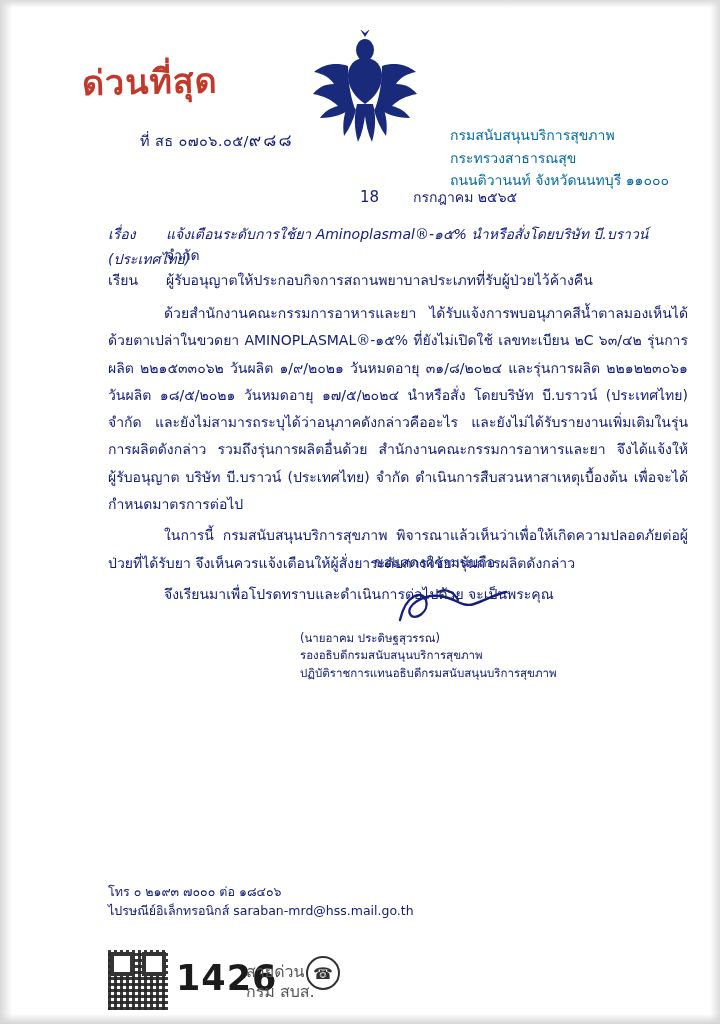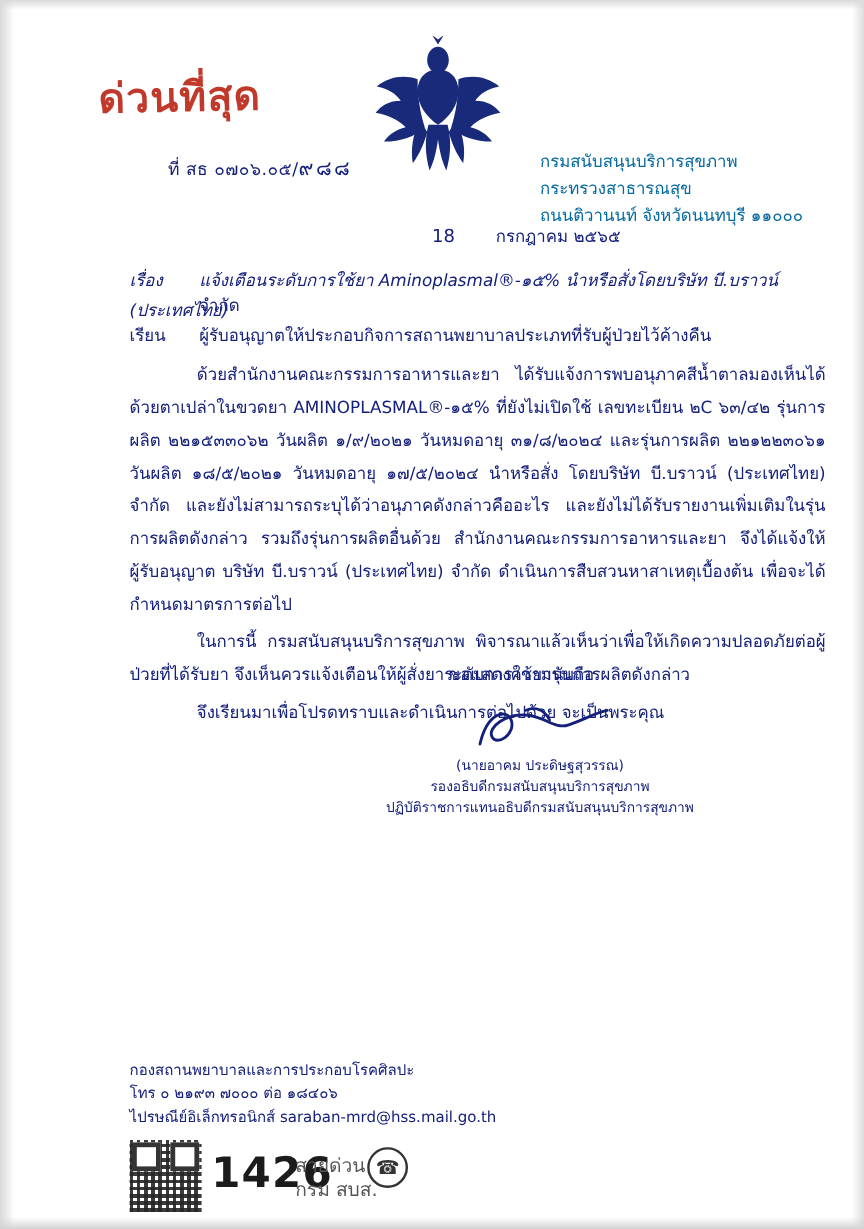--- a/index.html
+++ b/index.html
@@ -160,21 +160,21 @@
     top: 586px;
     width: 120px;
     height: 42px;
   }
 
   .signer-block {
     position: absolute;
     left: 300px;
     top: 630px;
     width: 300px;
-    text-align: center;
+    text-align: left;
     color: #15207a;
     font-family: "DejaVu Sans", sans-serif;
     font-size: 11.5px;
     line-height: 1.5;
   }
 
   .footer-block {
     position: absolute;
     left: 108px;
     top: 882px;
@@ -301,21 +301,20 @@
     <path d="M46 6 C54 2 62 6 66 14" fill="none" stroke="#15207a" stroke-width="2.2" stroke-linecap="round"></path>
   </svg>
 
   <div class="signer-block">
     <div>(นายอาคม ประดิษฐสุวรรณ)</div>
     <div>รองอธิบดีกรมสนับสนุนบริการสุขภาพ</div>
     <div>ปฏิบัติราชการแทนอธิบดีกรมสนับสนุนบริการสุขภาพ</div>
   </div>
 
   <div class="footer-block">
-    <div>กองสถานพยาบาลและการประกอบโรคศิลปะ</div>
     <div>โทร ๐ ๒๑๙๓ ๗๐๐๐ ต่อ ๑๘๔๐๖</div>
     <div>ไปรษณีย์อิเล็กทรอนิกส์ saraban-mrd@hss.mail.go.th</div>
   </div>
 
   <div class="qr"></div>
   <div class="hotline">1426</div>
   <div class="hotline-sub">
     <div>สายด่วน</div>
     <div>กรม สบส.</div>
   </div>

